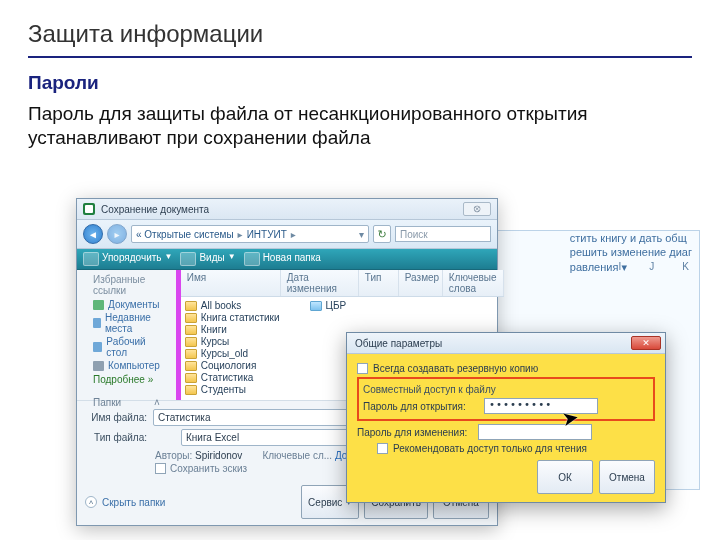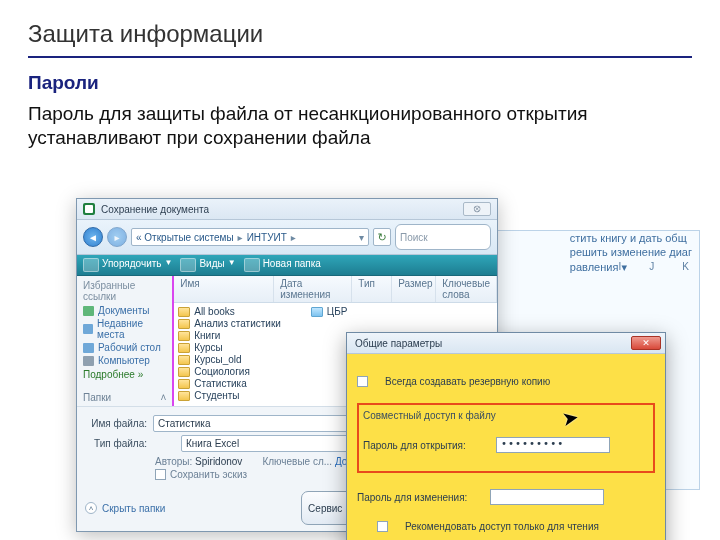--- a/index.html
+++ b/index.html
@@ -21,29 +21,29 @@
   .titlebar { display:flex; align-items:center; justify-content:space-between; background: linear-gradient(#eaf2fa,#dbe7f3); padding: 3px 6px; border-bottom:1px solid #b6c7d8; }
   .titlebar .t-left { display:flex; align-items:center; gap:6px; }
   .excel-icon { width:12px; height:12px; background:#1f7f3f; border-radius:2px; position:relative; }
   .excel-icon::after{content:"";position:absolute;inset:2px;background:#fff;border-radius:1px;}
   .win-x { width:28px; height:14px; border:1px solid #a9b9c8; border-radius:2px; background:#eef3f8; text-align:center; line-height:12px; font-size:9px; color:#6f8093;}
   .addressbar { display:flex; align-items:center; gap:4px; padding:4px 6px; background:linear-gradient(#eaf3fb,#d9e8f5); border-bottom:1px solid #b6c7d8;}
   .navbtn { width:20px;height:20px;border-radius:50%;background:radial-gradient(#6fb6ee,#2f7fcf);border:1px solid #2f6aa8; display:flex;align-items:center;justify-content:center;color:#fff;font-size:10px;}
   .crumb-field { flex:1; background:#fff; border:1px solid #9fb5c9; height:18px; border-radius:2px; display:flex; align-items:center; padding:0 4px; gap:4px; font-size:10px; color:#2a5a8a;}
   .crumb-sep { color:#6e8aa3; }
   .refresh { width:18px;height:18px;border:1px solid #9fb5c9;background:#fff;border-radius:2px;display:flex;align-items:center;justify-content:center;color:#3a7a3a;font-size:11px;}
-  .search-field { width:96px; background:#fff; border:1px solid #9fb5c9; height:26px; border-radius:6px; display:flex; align-items:center; padding:0 4px; color:#8a9aaa; font-size:10px;}
+  .search-field { width:96px; background:#fff; border:1px solid #9fb5c9; height:16px; border-radius:0; display:flex; align-items:center; padding:0 4px; color:#8a9aaa; font-size:10px;}
 
   .toolbar { display:flex; align-items:center; gap:8px; padding:3px 6px; background:linear-gradient(#2fa6b9,#1d7d91); color:#fff; border-bottom:1px solid #18687a;}
   .toolbar .tb-item{display:flex;align-items:flex-start;gap:3px;}
   .toolbar .drop{font-size:8px;}
   .tb-btn{width:16px;height:14px;background:rgba(255,255,255,.25);border:1px solid rgba(255,255,255,.4);border-radius:2px;}
 
   .main { display:flex; height:130px; background:#fff; }
-  .sidebar { width:116px; background:#f1f5f9; border-right:2px solid #d946ef; padding:4px 6px; font-size:10px; color:#3a6fa8; }
+  .sidebar { width:116px; background:#f1f5f9; border-right:5px solid #d946ef; padding:4px 16px; font-size:10px; color:#3a6fa8; }
   .sidebar .sb-title{color:#7b8ea0;font-size:10px;margin-bottom:3px;}
   .sidebar .sb-link{display:flex;align-items:center;gap:4px;margin:2px 0;}
   .sb-ico{width:11px;height:10px;background:#6fa8d8;border-radius:1px;}
   .sb-ico.green{background:#5fb77a;}
   .sb-ico.gray{background:#8fa0b0;}
   .sidebar .more{color:#2a7a2a;margin-top:3px;}
   .sidebar .folders{margin-top:8px;color:#6e8296;padding-top:4px;}
   .list { flex:1; font-size:10px; }
   .list-head { display:flex; gap:0; background:linear-gradient(#f6fafe,#e7eff7); border-bottom:1px solid #cddbe8; color:#5a7690;}
   .list-head div{padding:2px 6px;border-right:1px solid #d6e1ec;}
@@ -61,29 +61,29 @@
   .combo .dd{color:#6b8096;font-size:8px;}
   .meta-row{display:flex;gap:20px;margin:4px 0 2px 70px;color:#6b8096;font-size:10px;}
   .meta-row .auth-name{color:#2b3d4f;}
   .link-blue{color:#2a6fbf;}
   .check-row{margin-left:70px;display:flex;align-items:center;gap:4px;color:#6b8096;}
   .chk{width:11px;height:11px;border:1px solid #8fa4b7;background:#fff;}
   .footer-row{display:flex;align-items:center;justify-content:space-between;margin-top:6px;padding-top:5px;}
   .hide-folders{display:flex;align-items:center;gap:5px;color:#3a6fa8;}
   .hf-ico{width:12px;height:12px;border:1px solid #9fb5c9;border-radius:50%;display:flex;align-items:center;justify-content:center;font-size:8px;color:#5a7690;background:#fff;}
   .btn-row{display:flex;gap:5px;}
-  .w7btn{min-width:56px;height:19px;background:linear-gradient(#fbfcfe,#e3ebf4);border:1px solid #8fa4b7;border-radius:7px;font-size:10px;color:#2b3d4f;display:flex;align-items:center;justify-content:center;gap:3px;padding:16px 6px;}
+  .w7btn{min-width:56px;height:19px;background:linear-gradient(#fbfcfe,#e3ebf4);border:1px solid #8fa4b7;border-radius:2px;font-size:10px;color:#2b3d4f;display:flex;align-items:center;justify-content:center;gap:3px;padding:16px 6px;}
   .w7btn .dd{font-size:7px;color:#5a7690;}
 
   
   .opt-dialog{position:absolute;top:332px;left:346px;width:320px;background:#fde047;border:1px solid #6f8aa4;box-shadow:0 6px 20px rgba(0,0,0,.35);font-size:10px;color:#2b3d4f;}
   .opt-title{display:flex;align-items:center;justify-content:space-between;background:linear-gradient(#eef4fa,#d9e6f2);padding:3px 4px 3px 8px;border-bottom:1px solid #b6c7d8;}
   .win-close{width:30px;height:14px;background:linear-gradient(#ef9a8f,#d8493a);border:1px solid #a83225;border-radius:2px;color:#fff;text-align:center;line-height:12px;font-size:9px;}
   .opt-body{padding:6px 10px 8px 10px;}
-  .opt-row{display:flex;align-items:center;gap:17px;margin:16px 0;}
+  .opt-row{display:flex;align-items:center;gap:5px;margin:3px 0;}
   .grp-title{color:#3b4e60;margin:3px 0 1px 0;}
   .hlbox{border:2px solid #e84a1c;padding:2px 4px;margin:2px 0;}
   .pwd-input{width:114px;height:16px;background:#fff;border:1px solid #8fa4b7;padding:0 4px;letter-spacing:1px;font-family:monospace;}
   .opt-footer{display:flex;justify-content:flex-end;gap:6px;margin-top:6px;}
   .cursor{position:absolute;top:406px;left:562px;font-size:20px;color:#000;pointer-events:none;transform:rotate(-10deg);text-shadow:0 0 2px #fff;}
 </style>
 </head>
 <body>
 
 <div class="slide">
@@ -192,21 +192,21 @@
       </div>
       <div class="list-body">
         <div style="display:flex;gap:30px;">
           <div>
             <div class="folder-row">
                 <span class="f-ico"></span>
                 <span>All books</span>
               </div>
             <div class="folder-row">
                 <span class="f-ico"></span>
-                <span>Анализ статистики</span>
+                <span>Книга статистики</span>
               </div>
             <div class="folder-row">
                 <span class="f-ico"></span>
                 <span>Книги</span>
               </div>
             <div class="folder-row">
                 <span class="f-ico"></span>
                 <span>Курсы</span>
               </div>
             <div class="folder-row">

